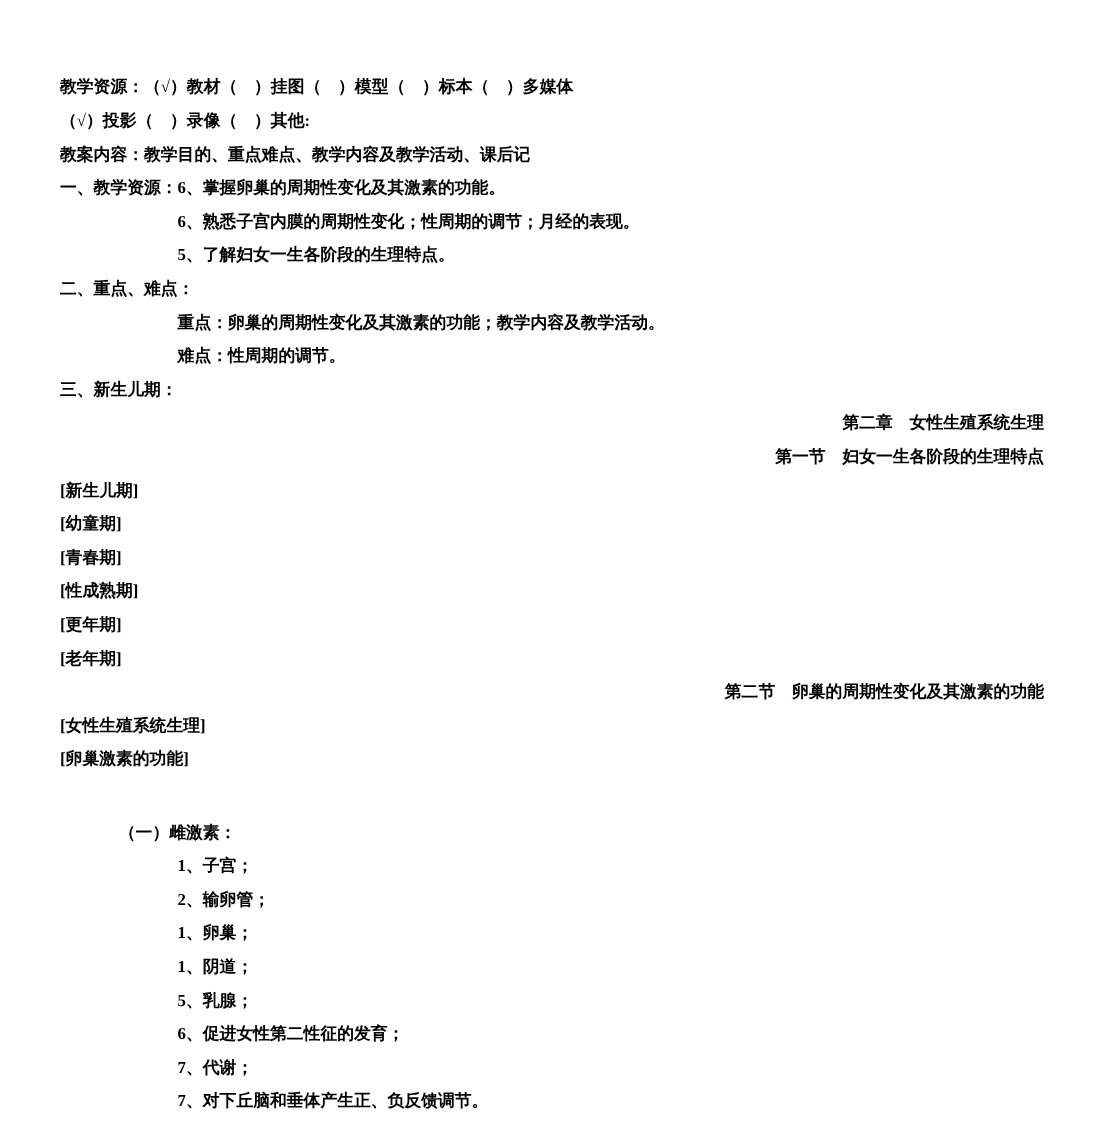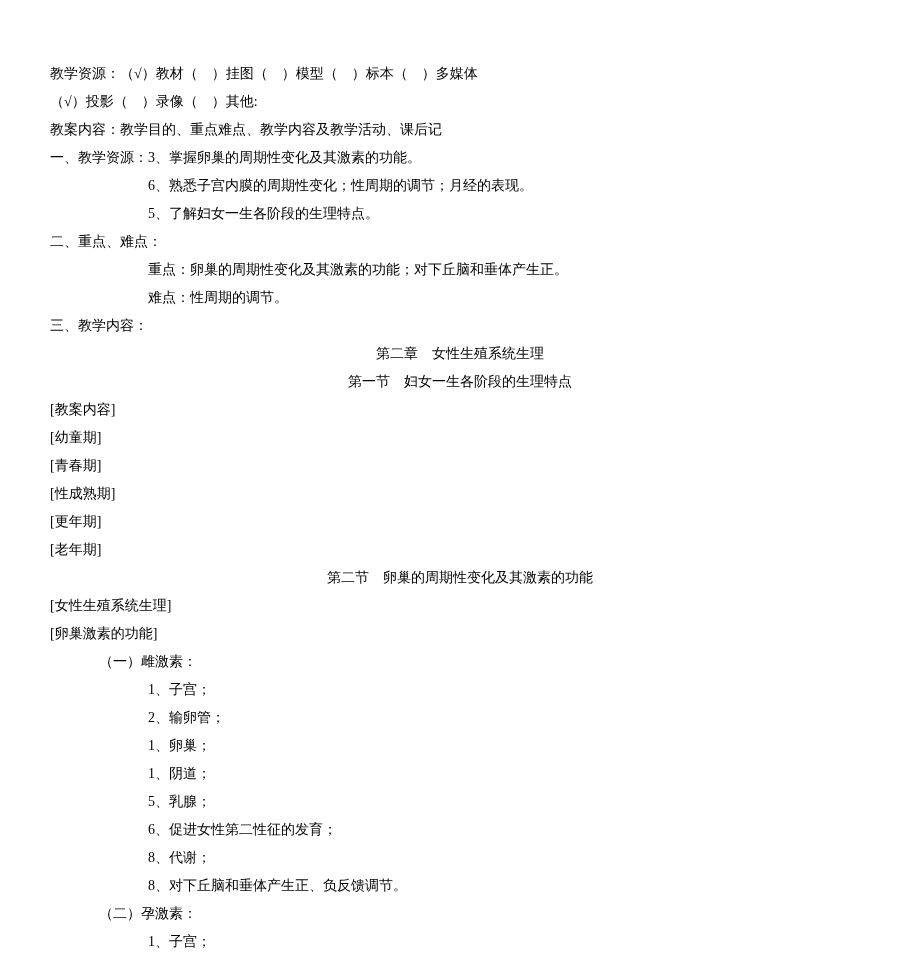--- a/index.html
+++ b/index.html
@@ -11,78 +11,80 @@
       font-family: "SimSun", "宋体", serif;
       font-size: 14px;
       line-height: 2;
       color: #000;
       background: #fff;
       width: 920px;
       padding: 60px 50px;
     }
     .line {
       margin-bottom: 0;
+      font-weight: bold;
     }
     .indent-1 {
       padding-left: 7em;
     }
     .center {
-      text-align: center;
+      text-align: right;
     }
     .indent-section {
       padding-left: 3.5em;
+      margin-top: 33px;
     }
     .indent-numbered {
       padding-left: 7em;
     }
   </style>
 </head>
 <body>
 
 <div class="line">
   <span>教学资源：</span><span>（<span>√</span>）<span>教材</span></span><span>（　<span></span>）<span>挂图</span></span><span>（　<span></span>）<span>模型</span></span><span>（　<span></span>）<span>标本</span></span><span>（　<span></span>）<span>多媒体</span></span>
 </div>
 
 <div class="line">
   <span>（<span>√</span>）<span>投影</span></span><span>（　<span></span>）<span>录像</span></span><span>（　<span></span>）<span>其他:</span></span>
 </div>
 
 <div class="line">教案内容：教学目的、重点难点、教学内容及教学活动、课后记</div>
 
 <div class="line">
-  <span>一、教学资源：</span><span>3、掌握卵巢的周期性变化及其激素的功能。</span>
+  <span>一、教学资源：</span><span>6、掌握卵巢的周期性变化及其激素的功能。</span>
 </div>
 <div class="line indent-1">6、熟悉子宫内膜的周期性变化；性周期的调节；月经的表现。</div>
 <div class="line indent-1">5、了解妇女一生各阶段的生理特点。</div>
 
 <div class="line">二、重点、难点：</div>
-<div class="line indent-1"><span>重点：</span><span>卵巢的周期性变化及其激素的功能；对下丘脑和垂体产生正。</span></div>
+<div class="line indent-1"><span>重点：</span><span>卵巢的周期性变化及其激素的功能；教学内容及教学活动。</span></div>
 <div class="line indent-1"><span>难点：</span><span>性周期的调节。</span></div>
 
-<div class="line">三、教学内容：</div>
+<div class="line">三、新生儿期：</div>
 <div class="line center">第二章　女性生殖系统生理</div>
 <div class="line center">第一节　妇女一生各阶段的生理特点</div>
 
-<div class="line">[教案内容]</div>
+<div class="line">[新生儿期]</div>
 <div class="line">[幼童期]</div>
 <div class="line">[青春期]</div>
 <div class="line">[性成熟期]</div>
 <div class="line">[更年期]</div>
 <div class="line">[老年期]</div>
 
 <div class="line center">第二节　卵巢的周期性变化及其激素的功能</div>
 
 <div class="line">[女性生殖系统生理]</div>
 <div class="line">[卵巢激素的功能]</div>
 
 <div class="line indent-section">（一）雌激素：</div>
 <div class="line indent-numbered">1、子宫；</div>
 <div class="line indent-numbered">2、输卵管；</div>
 <div class="line indent-numbered">1、卵巢；</div>
 <div class="line indent-numbered">1、阴道；</div>
 <div class="line indent-numbered">5、乳腺；</div>
 <div class="line indent-numbered">6、促进女性第二性征的发育；</div>
-<div class="line indent-numbered">8、代谢；</div>
-<div class="line indent-numbered">8、对下丘脑和垂体产生正、负反馈调节。</div>
+<div class="line indent-numbered">7、代谢；</div>
+<div class="line indent-numbered">7、对下丘脑和垂体产生正、负反馈调节。</div>
 
 <div class="line indent-section">（二）孕激素：</div>
 <div class="line indent-numbered">1、子宫；</div>
 <div class="line indent-numbered">2、输卵管；</div>
 
 </body></html>

